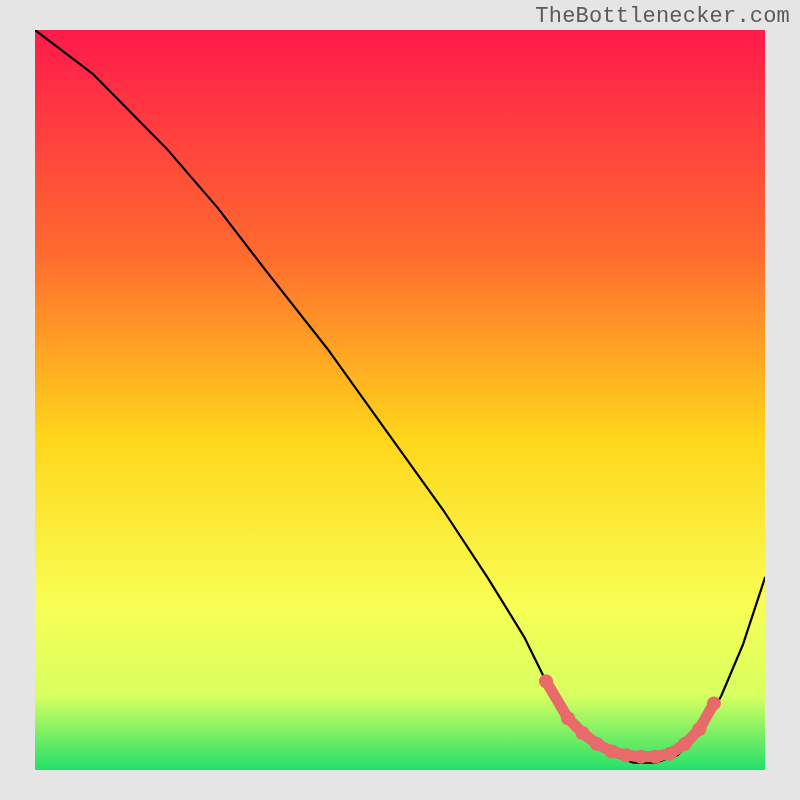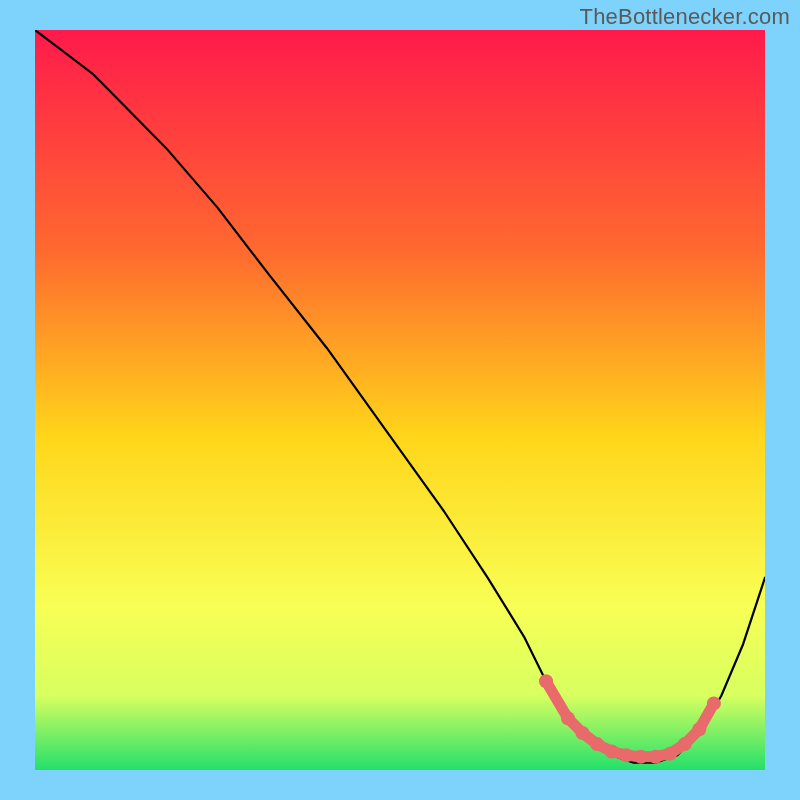--- a/index.html
+++ b/index.html
@@ -8,21 +8,22 @@
     width: 800px;
     height: 800px;
     background: #000;
     overflow: hidden;
     font-family: Arial, Helvetica, sans-serif;
   }
   .outer {
     position: relative;
     width: 800px;
     height: 800px;
-    background: #7dd3fc;
+    background: #e5e5e5;
+    font-family: Liberation Mono, monospace;
   }
   .attribution {
     position: absolute;
     top: 4px;
     right: 10px;
     color: #5a5a5a;
     font-size: 22px;
     letter-spacing: 0.2px;
     font-weight: 400;
   }

